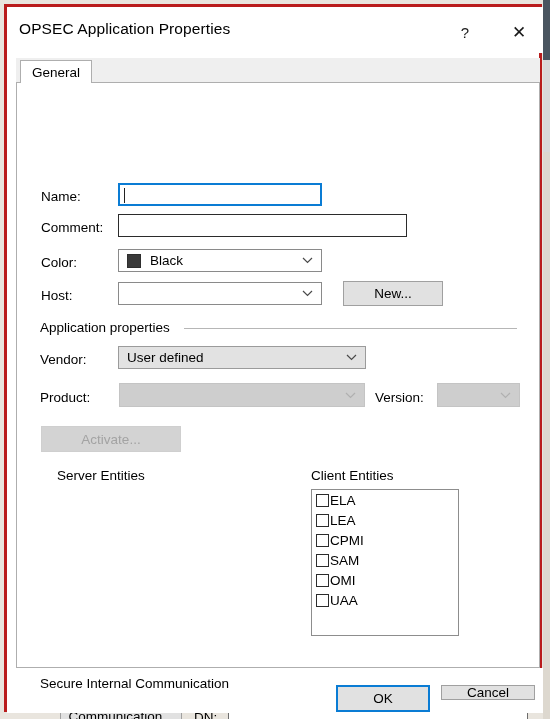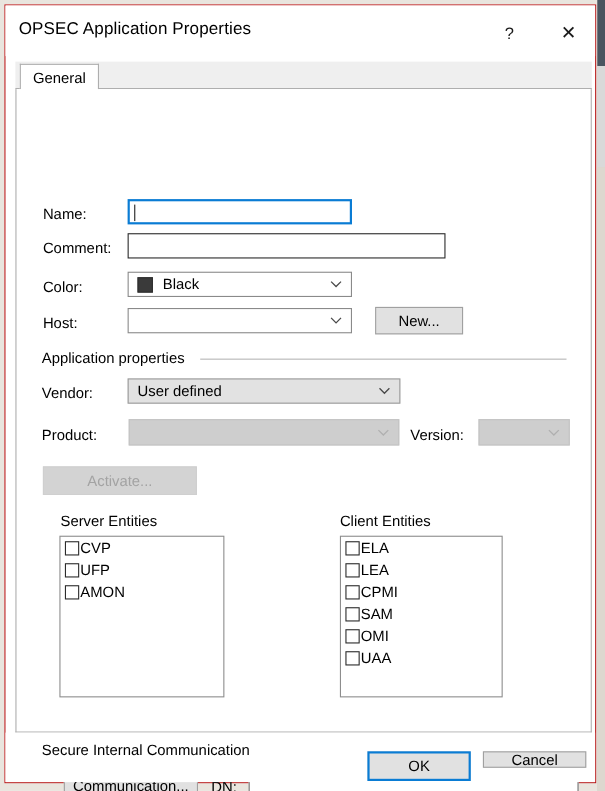--- a/index.html
+++ b/index.html
@@ -52,21 +52,21 @@
   }
 
   
   .dialog {
     position: absolute;
     left: 4px;
     top: 4px;
     width: 538px;
     height: 708px;
     background: #ffffff;
-    border: 1px solid #b91c1c;
+    border: 3px solid #b91c1c;
     box-sizing: border-box;
   }
 
   .titlebar {
     position: absolute;
     left: 0; top: 0;
     width: 536px;
     height: 46px;
     background: #ffffff;
   }
@@ -349,21 +349,21 @@
     <div class="lbl" style="left:24px; top:205px;">Host:</div>
     <div class="combo" style="left:101px; top:199px; width:204px; height:23px;">
       <span class="combo-text" style="left:8px;"></span>
       <span class="chev">
         <svg width="11" height="7" viewBox="0 0 11 7">
             <path d="M1 1 L5.5 5.5 L10 1" fill="none" stroke="#4a4a4a" stroke-width="1.2"></path>
           </svg>
       </span>
     </div>
 
-    <div class="btn" style="left:326px; top:198px; width:80px; height:25px;justify-content:center;">
+    <div class="btn" style="left:326px; top:198px; width:100px; height:25px;justify-content:center;">
       <span>New...</span>
     </div>
 
     <div class="group-head" style="left:23px; top:237px;">Application properties</div>
     <div class="group-rule" style="left:167px; top:245px; width:333px;"></div>
 
     <div class="lbl" style="left:23px; top:269px;">Vendor:</div>
     <div class="combo filled" style="left:101px; top:263px; width:248px; height:23px;padding-left:19px;">
       <span class="combo-text" style="left:8px;">User defined</span>
       <span class="chev">
@@ -391,34 +391,20 @@
             <path d="M1 1 L5.5 5.5 L10 1" fill="none" stroke="#b0b0b0" stroke-width="1.2"></path>
           </svg>
       </span>
     </div>
 
     <div class="btn disabled" style="left:24px; top:343px; width:140px; height:26px;">
       <span>Activate...</span>
     </div>
 
     <div class="list-title" style="left:40px; top:385px;">Server Entities</div>
-    <div class="listbox" style="left:39px; top:406px; width:150px; height:147px;">
-      <div class="list-item">
-        <span class="cb"></span>
-        <span class="item-label">CVP</span>
-      </div>
-      <div class="list-item">
-        <span class="cb"></span>
-        <span class="item-label">UFP</span>
-      </div>
-      <div class="list-item">
-        <span class="cb"></span>
-        <span class="item-label">AMON</span>
-      </div>
-    </div>
 
     <div class="list-title" style="left:294px; top:385px;">Client Entities</div>
     <div class="listbox" style="left:294px; top:406px; width:148px; height:147px;">
       <div class="list-item">
         <span class="cb"></span>
         <span class="item-label">ELA</span>
       </div>
       <div class="list-item">
         <span class="cb"></span>
         <span class="item-label">LEA</span>

